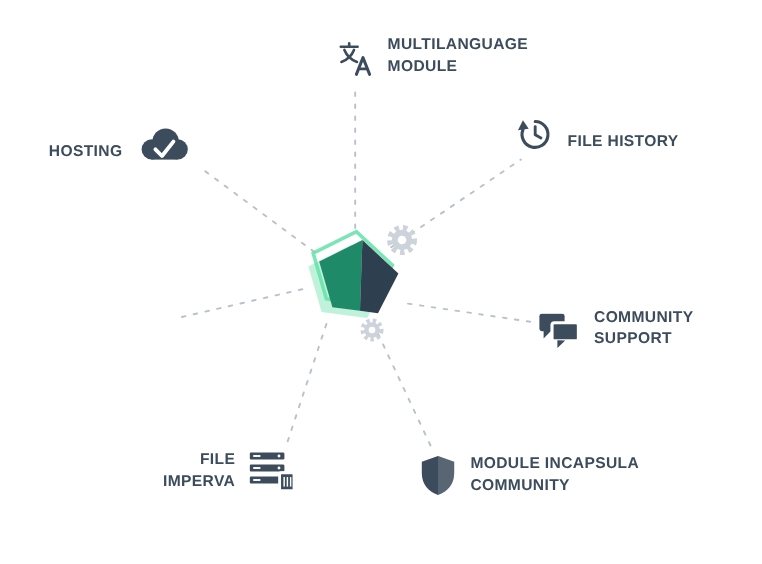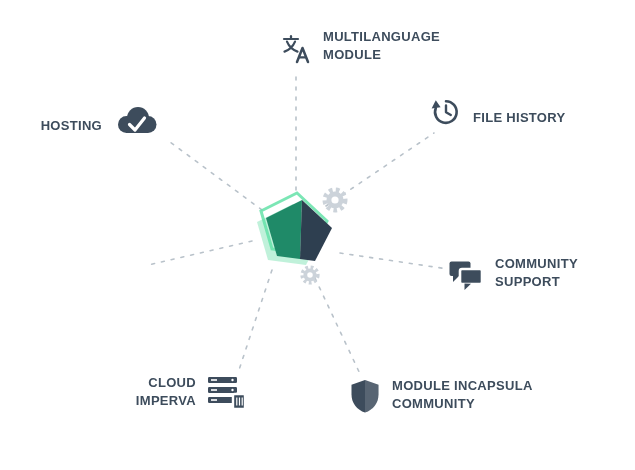--- a/index.html
+++ b/index.html
@@ -126,21 +126,21 @@
       <path class="fi" d="M15.5 22.5 V29 L22 22.8 Z"></path>
     </svg>
     <div class="label">
       <div>COMMUNITY</div>
       <div>SUPPORT</div>
     </div>
   </div>
 
   <div class="feature f-storage">
     <div class="label right gap-r">
-      <div>CLOUD</div>
+      <div>FILE</div>
       <div>IMPERVA</div>
     </div>
     <svg class="icon" width="38" height="34" viewBox="0 0 38 34">
       <rect class="fi" x="0" y="1" width="29" height="6" rx="1.2"></rect>
       <rect class="fi" x="0" y="11" width="29" height="6" rx="1.2"></rect>
       <rect class="fi" x="0" y="21" width="29" height="6" rx="1.2"></rect>
       <rect fill="#fff" x="3" y="3.2" width="6" height="1.6"></rect>
       <rect fill="#fff" x="3" y="13.2" width="6" height="1.6"></rect>
       <rect fill="#fff" x="3" y="23.2" width="6" height="1.6"></rect>
       <circle fill="#fff" cx="24.5" cy="4" r="1.2"></circle>

